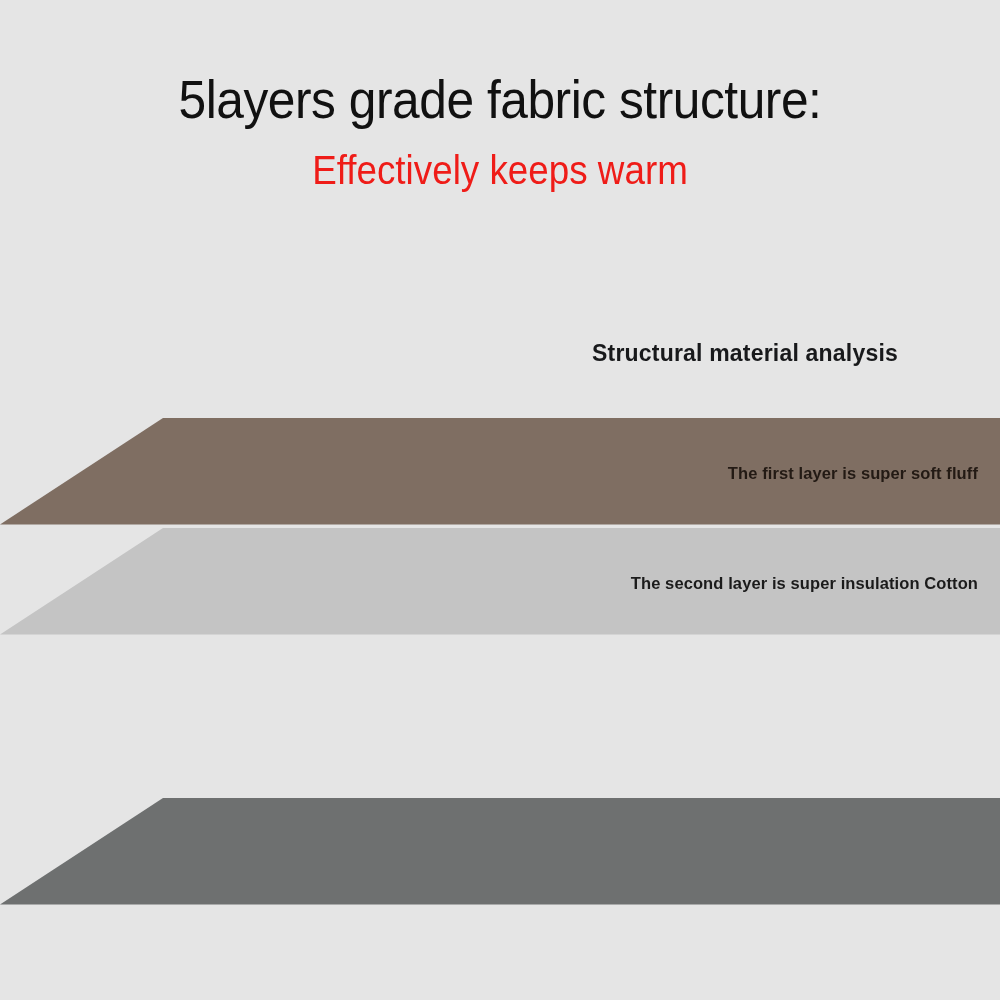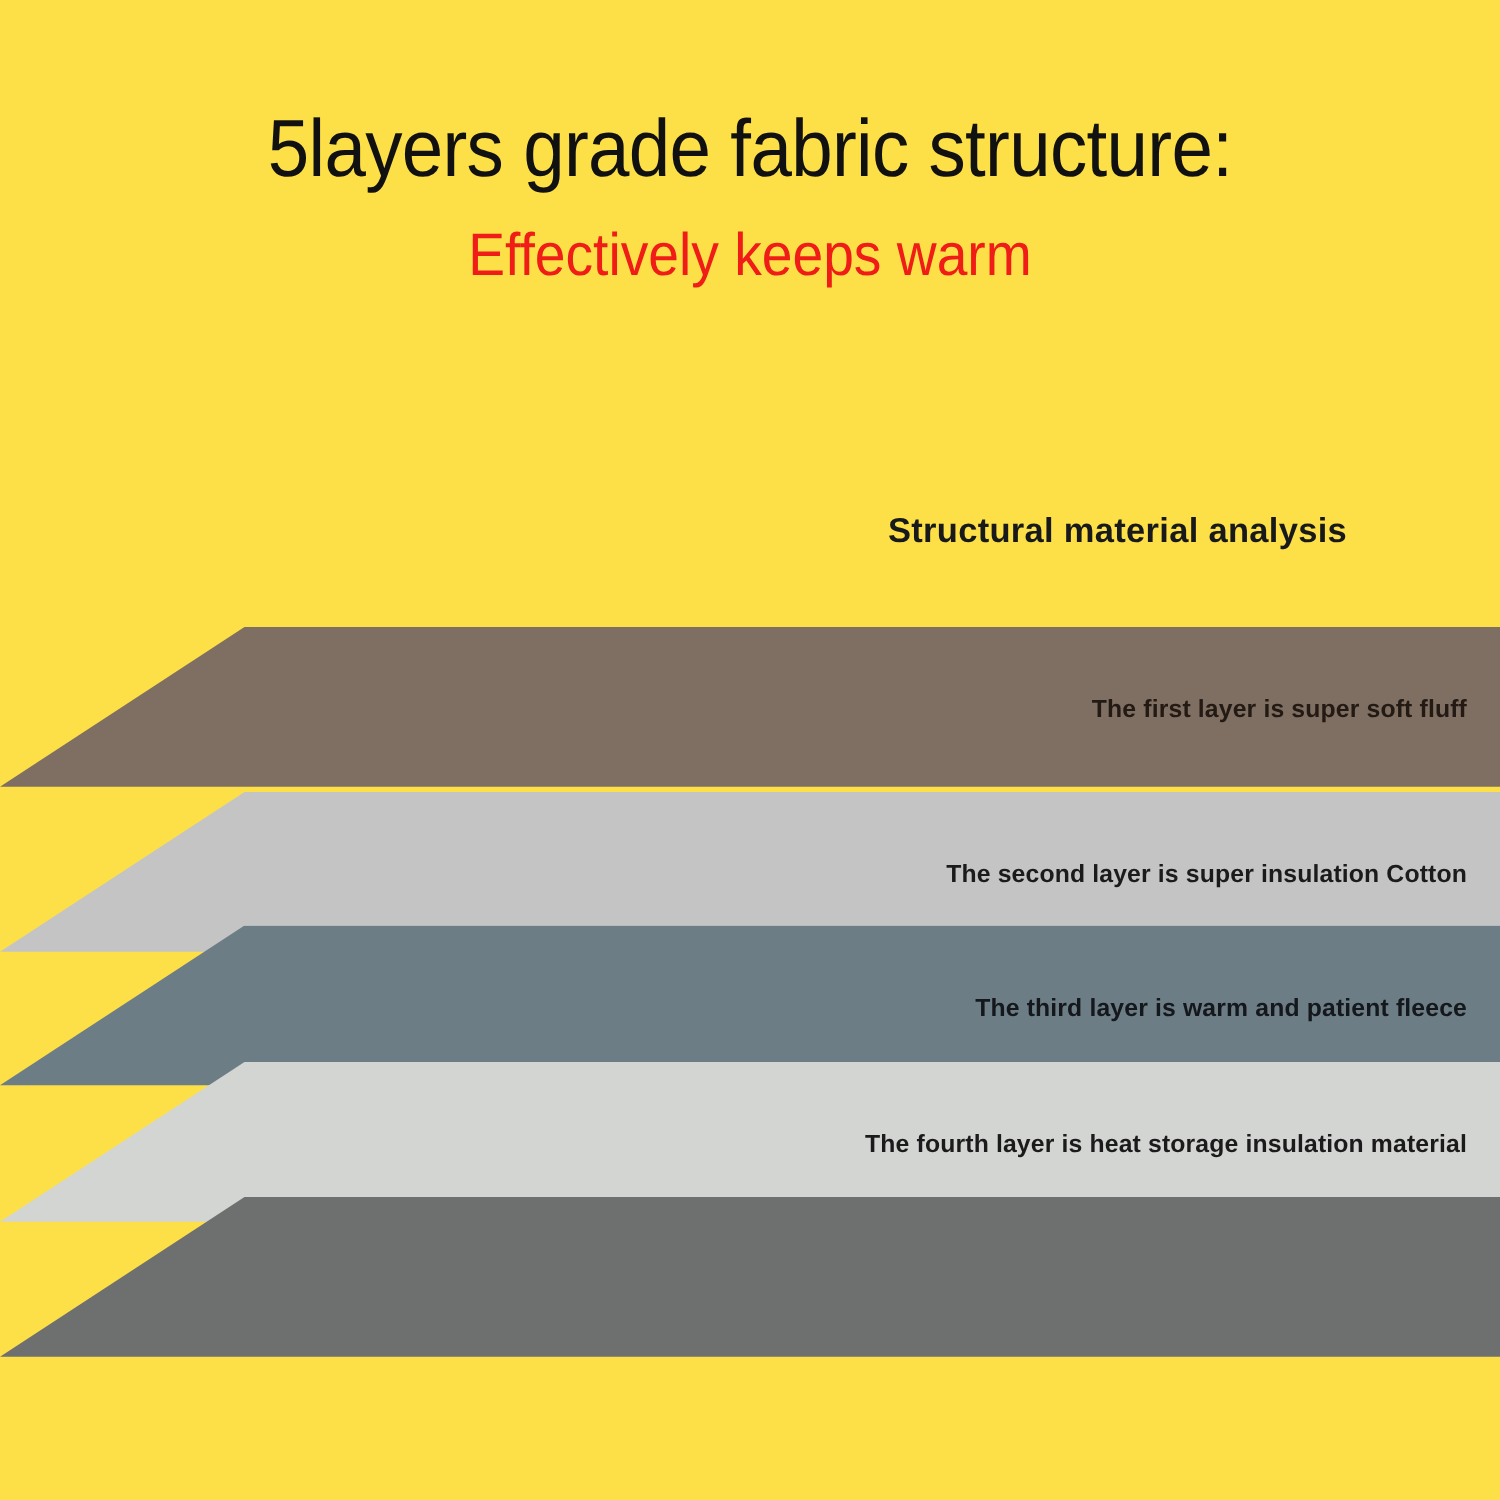--- a/index.html
+++ b/index.html
@@ -12,21 +12,21 @@
     height: 1000px;
     font-family: "Liberation Sans", sans-serif;
     overflow: hidden;
     position: relative;
   }
 
   .page {
     position: relative;
     width: 1000px;
     height: 1000px;
-    background: #fde047;
+    background: #e5e5e5;
   }
 
   
   .header {
     position: absolute;
     top: 0;
     left: 0;
     width: 1000px;
     text-align: center;
   }
@@ -140,28 +140,20 @@
     <div class="layer" id="layer-1">
       <div class="layer-shape" style="background: rgb(127, 110, 98);"></div>
       <div class="layer-label" style="color: rgb(35, 26, 20);">The first layer is super soft fluff</div>
     </div>
 
     <div class="layer" id="layer-2">
       <div class="layer-shape" style="background: rgb(196, 196, 196);"></div>
       <div class="layer-label" style="color: rgb(27, 27, 27);">The second layer is super insulation Cotton</div>
     </div>
 
-    <div class="layer" id="layer-3">
-      <div class="layer-shape" style="background: rgb(109, 125, 133);"></div>
-      <div class="layer-label" style="color: rgb(20, 24, 28);">The third layer is warm and patient fleece</div>
-    </div>
 
-    <div class="layer" id="layer-4">
-      <div class="layer-shape" style="background: rgb(211, 213, 210);"></div>
-      <div class="layer-label" style="color: rgb(27, 27, 27);">The fourth layer is heat storage insulation material</div>
-    </div>
 
     <div class="layer" id="layer-5">
       <div class="layer-shape" style="background: rgb(110, 112, 112);"></div>
     </div>
 
   </div>
 </div>
 
 </body></html>

